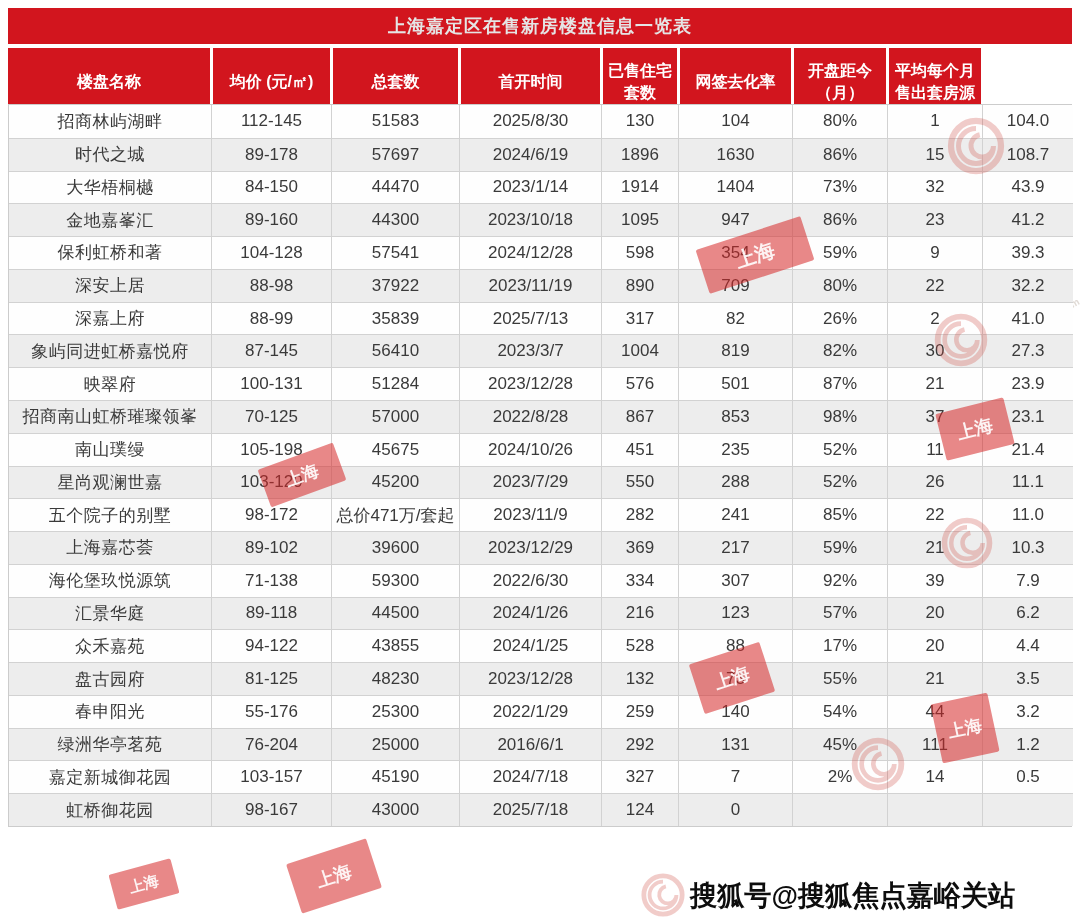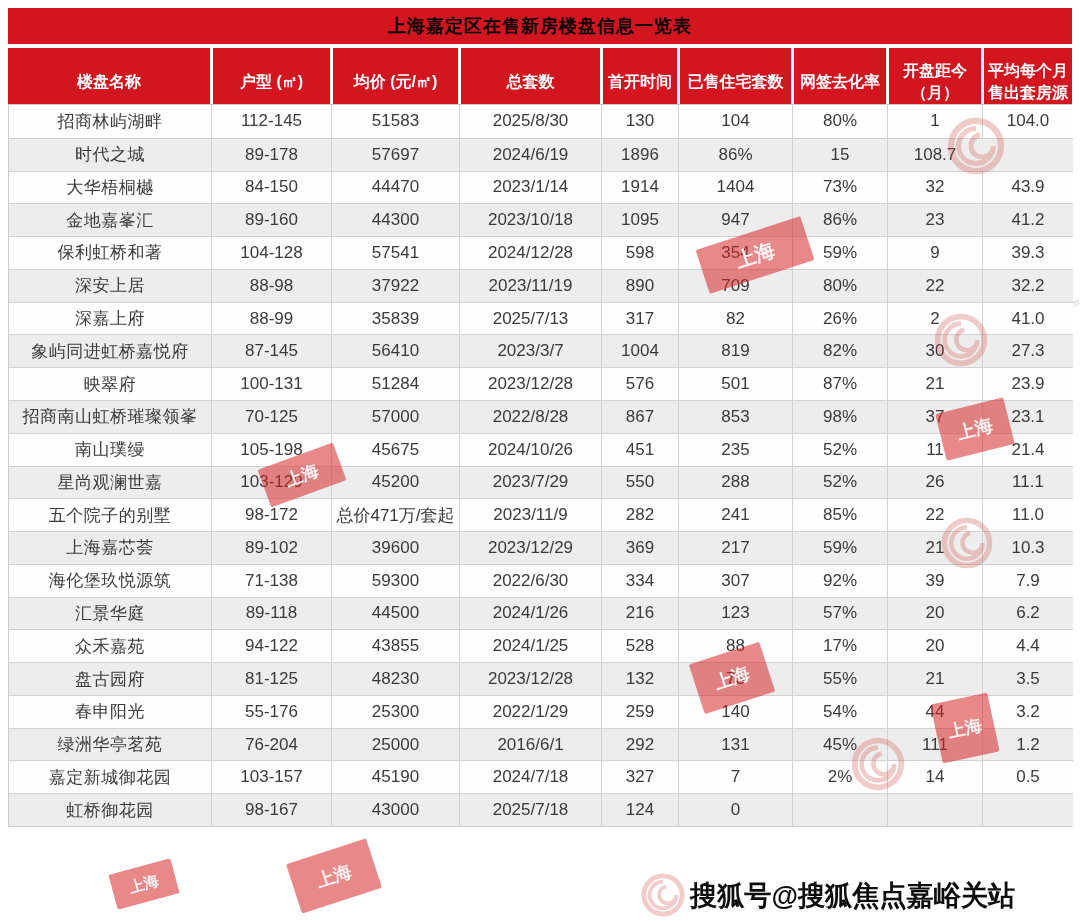--- a/index.html
+++ b/index.html
@@ -2,21 +2,21 @@
 <html><head>
 <meta charset="utf-8">
 <style>
   html,body{margin:0;padding:0;background:#ffffff;}
   body{font-family:"Liberation Sans","DejaVu Sans",sans-serif;}
   #page{position:relative;width:1080px;height:921px;background:#ffffff;overflow:hidden;}
 
   
   #title-bar{
     position:absolute;left:8px;top:8px;width:1064px;height:36px;
-    background:#d2151e;color:#000000;
+    background:#d2151e;color:#e5e5e5;
     display:flex;align-items:center;justify-content:center;
     font-size:18px;font-weight:bold;letter-spacing:1px;
   }
 
   
   .grid-cols{display:grid;grid-template-columns:202px 120px 128px 142px 77px 114px 95px 95px 91px;}
 
   #header-row{
     position:absolute;left:8px;top:48px;width:1064px;height:68px;
   }
@@ -102,21 +102,20 @@
     </div>
   <div class="wm diag" style="left:940px;top:500px;">
       <div class="main">凤凰网房产</div>
       <div class="sub">house.ifeng.com</div>
     </div>
 
   <div id="title-bar">上海嘉定区在售新房楼盘信息一览表</div>
 
   <div id="header-row" class="grid-cols">
       <div class="hcell">楼盘名称</div>
-      <div class="hcell">户型 (㎡)</div>
       <div class="hcell">均价 (元/㎡)</div>
       <div class="hcell">总套数</div>
       <div class="hcell">首开时间</div>
       <div class="hcell">已售住宅套数</div>
       <div class="hcell">网签去化率</div>
       <div class="hcell">开盘距今
 （月）</div>
       <div class="hcell">平均每个月
 售出套房源</div>
     </div>
@@ -132,20 +131,21 @@
         <div class="tcell c6">80%</div>
         <div class="tcell c7">1</div>
         <div class="tcell c8">104.0</div>
       </div>
       <div class="trow grid-cols">
         <div class="tcell c0">时代之城</div>
         <div class="tcell c1">89-178</div>
         <div class="tcell c2">57697</div>
         <div class="tcell c3">2024/6/19</div>
         <div class="tcell c4">1896</div>
+        <div class="tcell c5">1630</div>
         <div class="tcell c6">86%</div>
         <div class="tcell c7">15</div>
         <div class="tcell c8">108.7</div>
       </div>
       <div class="trow grid-cols">
         <div class="tcell c0">大华梧桐樾</div>
         <div class="tcell c1">84-150</div>
         <div class="tcell c2">44470</div>
         <div class="tcell c3">2023/1/14</div>
         <div class="tcell c4">1914</div>

